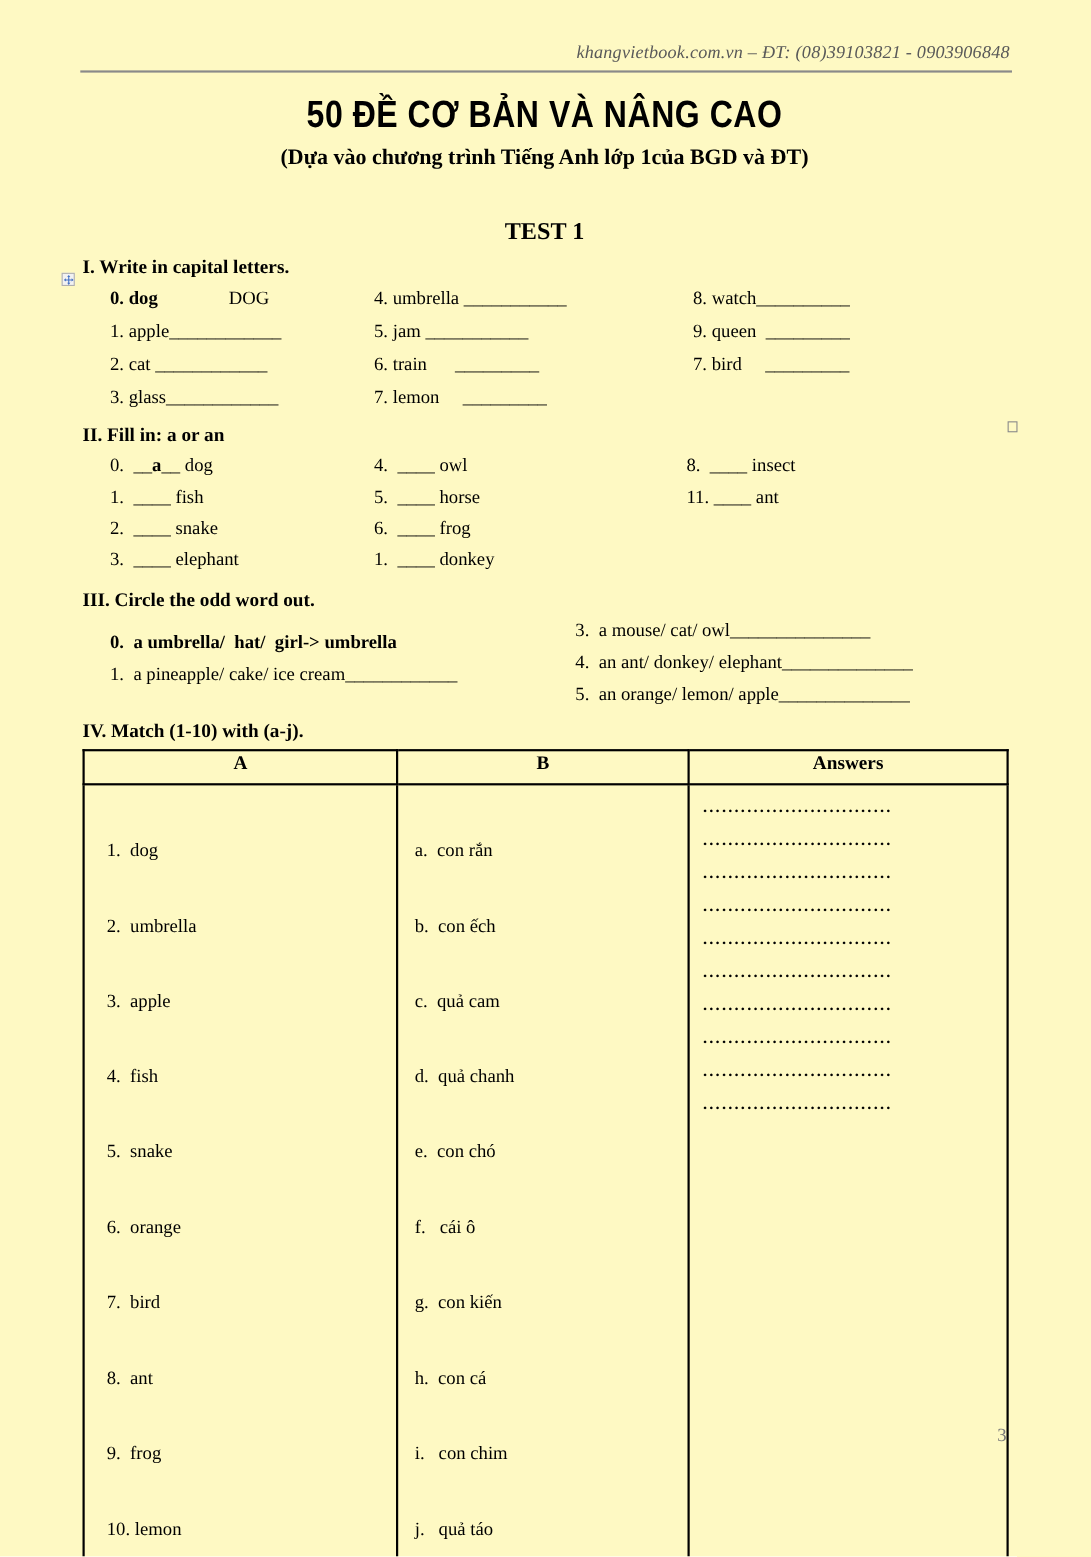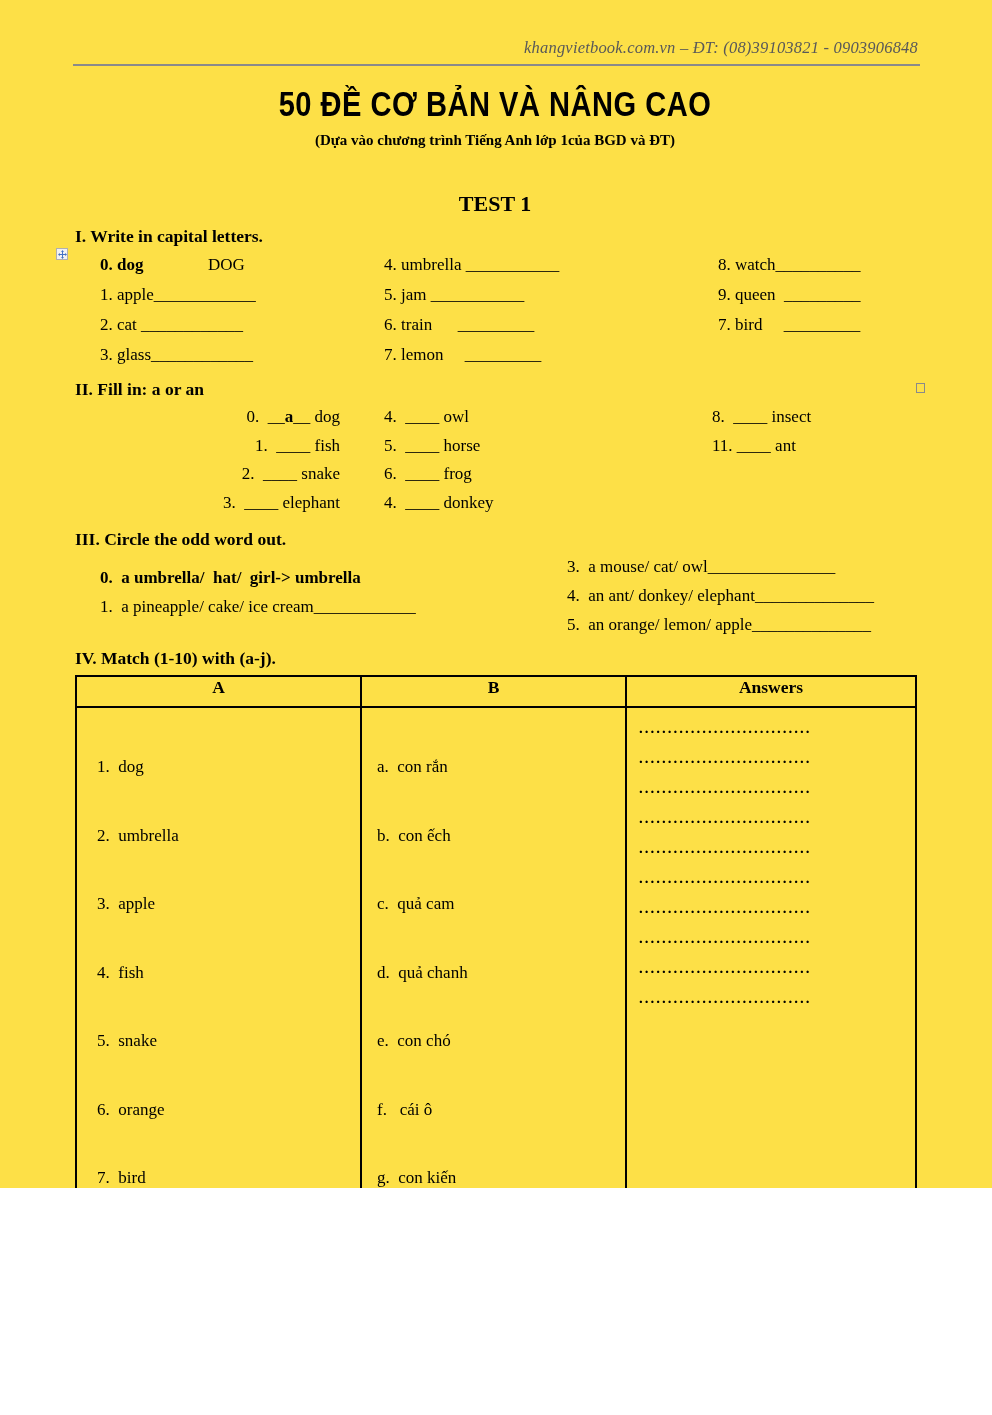--- a/index.html
+++ b/index.html
@@ -1,19 +1,19 @@
 <!DOCTYPE html>
 <html><head>
 <meta charset="utf-8">
 <style>
   html,body{margin:0;padding:0;background:#fff;}
   .page{
     position:relative;
-    width:992px;height:1188px;
-    background:#fde047;
+    width:992px;height:1415px;
+    background:#fef9c3;
     font-family:"Liberation Serif","DejaVu Serif",serif;
     font-size:17px;color:#000;
     overflow:hidden;
   }
   .hdr-line{
     position:absolute;top:38px;right:74px;
     font-style:italic;font-size:16.5px;color:#595959;
     letter-spacing:.2px;
   }
   .hdr-rule{
@@ -21,30 +21,30 @@
     background:#8a8a8a;
   }
   .content{position:absolute;left:75px;top:0;width:840px;}
   .doc-title{margin-top:88px;text-align:center;}
   .doc-title span{
     display:inline-block;
     font-family:"Liberation Sans","DejaVu Sans",sans-serif;
     font-weight:800;font-size:30px;letter-spacing:.5px;
     transform:scale(.97,1.15);
   }
-  .doc-subtitle{margin-top:10px;text-align:center;font-weight:bold;font-size:15px;}
+  .doc-subtitle{margin-top:10px;text-align:center;font-weight:bold;font-size:20px;}
   .test-heading{text-align:center;font-weight:bold;font-size:22px;}
   #test1-heading{margin-top:42px;}
   .sec-heading{font-weight:bold;font-size:17.5px;margin-top:9px;}
-  .cols{display:flex;padding-left:25px;margin-top:3px;white-space:pre;gap:44px;}
+  .cols{display:flex;padding-left:25px;margin-top:3px;white-space:pre;}
   .cols .col{display:flex;flex-direction:column;}
   .cols .col > div{line-height:30px;}
   .cols.tight .col > div{line-height:28.6px;}
   .s1-c1{width:240px;} .s1-c2{width:290px;} .s1-c3{flex:1;}
-  .s2-c1{width:240px;text-align:right;} .s2-c2{width:284px;} .s2-c3{flex:1;}
+  .s2-c1{width:240px;} .s2-c2{width:284px;} .s2-c3{flex:1;}
   .s3-c1{width:423px;margin-top:11px;} .s3-c2{flex:1;}
   .bold{font-weight:bold;}
   .ex-label{display:inline-block;width:108px;font-weight:bold;}
 
   table.match{
     border-collapse:collapse;margin-top:6px;width:840px;
     table-layout:fixed;
   }
   table.match th,table.match td{
     border:2px solid #000;padding:0;vertical-align:top;
@@ -119,21 +119,21 @@
       <div class="col s2-c1">
         <div><span>0.  __</span><span class="bold">a</span><span>__ dog</span></div>
         <div>1.  ____ fish</div>
         <div>2.  ____ snake</div>
         <div>3.  ____ elephant</div>
       </div>
       <div class="col s2-c2">
         <div>4.  ____ owl</div>
         <div>5.  ____ horse</div>
         <div>6.  ____ frog</div>
-        <div>4.  ____ donkey</div>
+        <div>1.  ____ donkey</div>
       </div>
       <div class="col s2-c3">
         <div>8.  ____ insect</div>
         <div>11. ____ ant</div>
       </div>
     </div>
 
     <div class="sec-heading" style="margin-top:12px;">III. Circle the odd word out.</div>
     <div class="cols tight">
       <div class="col s3-c1">

